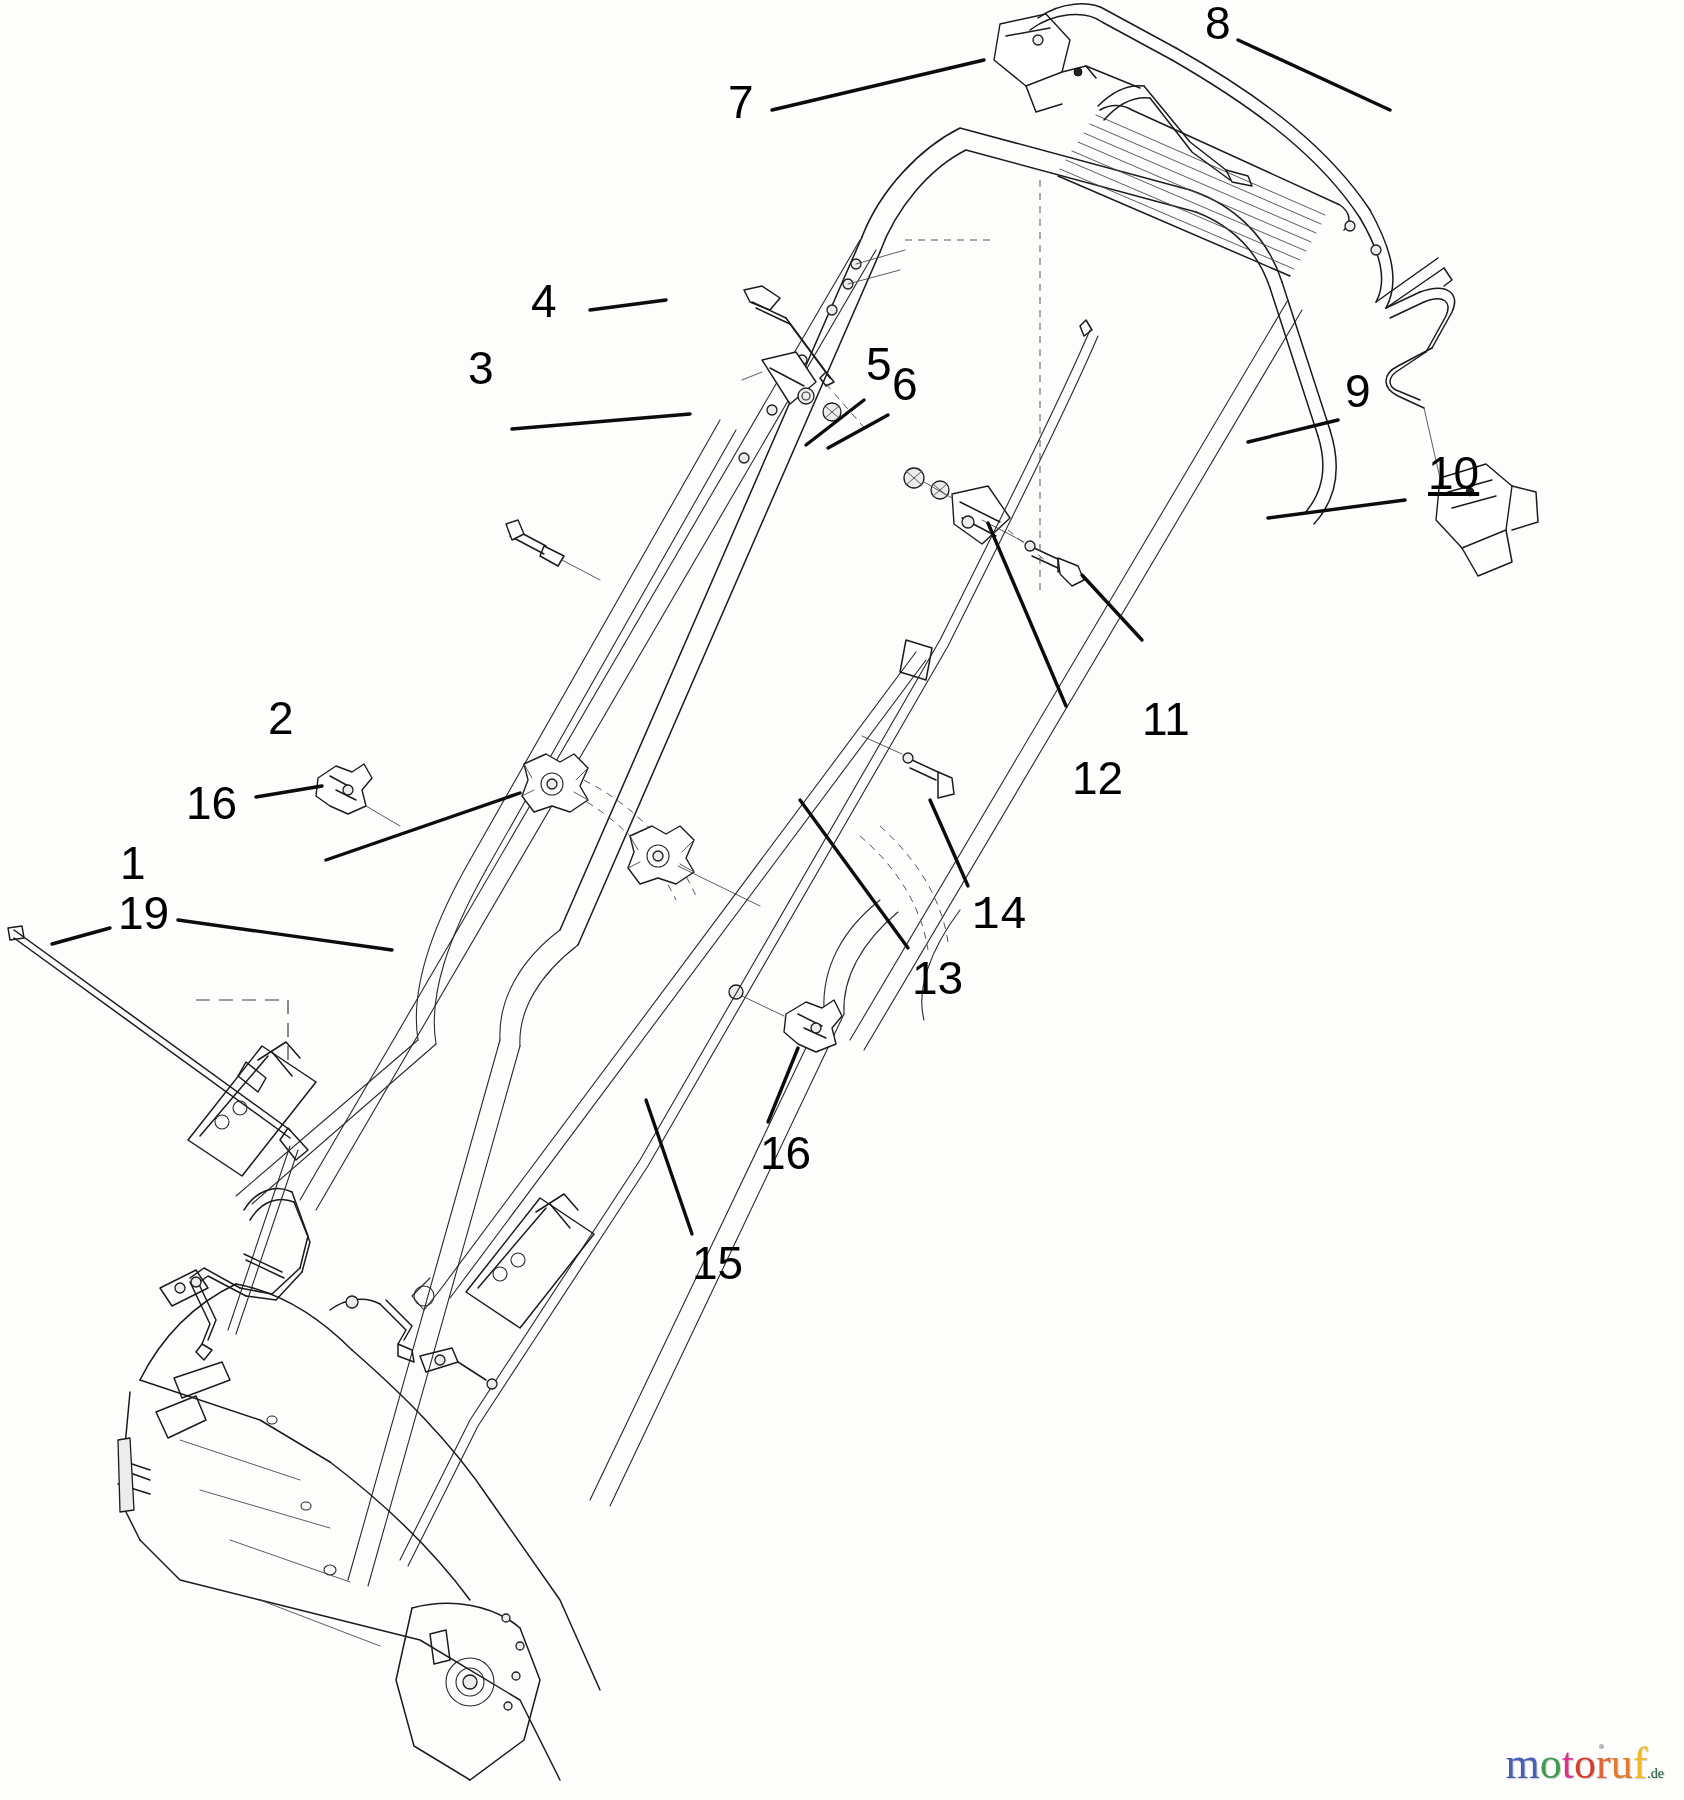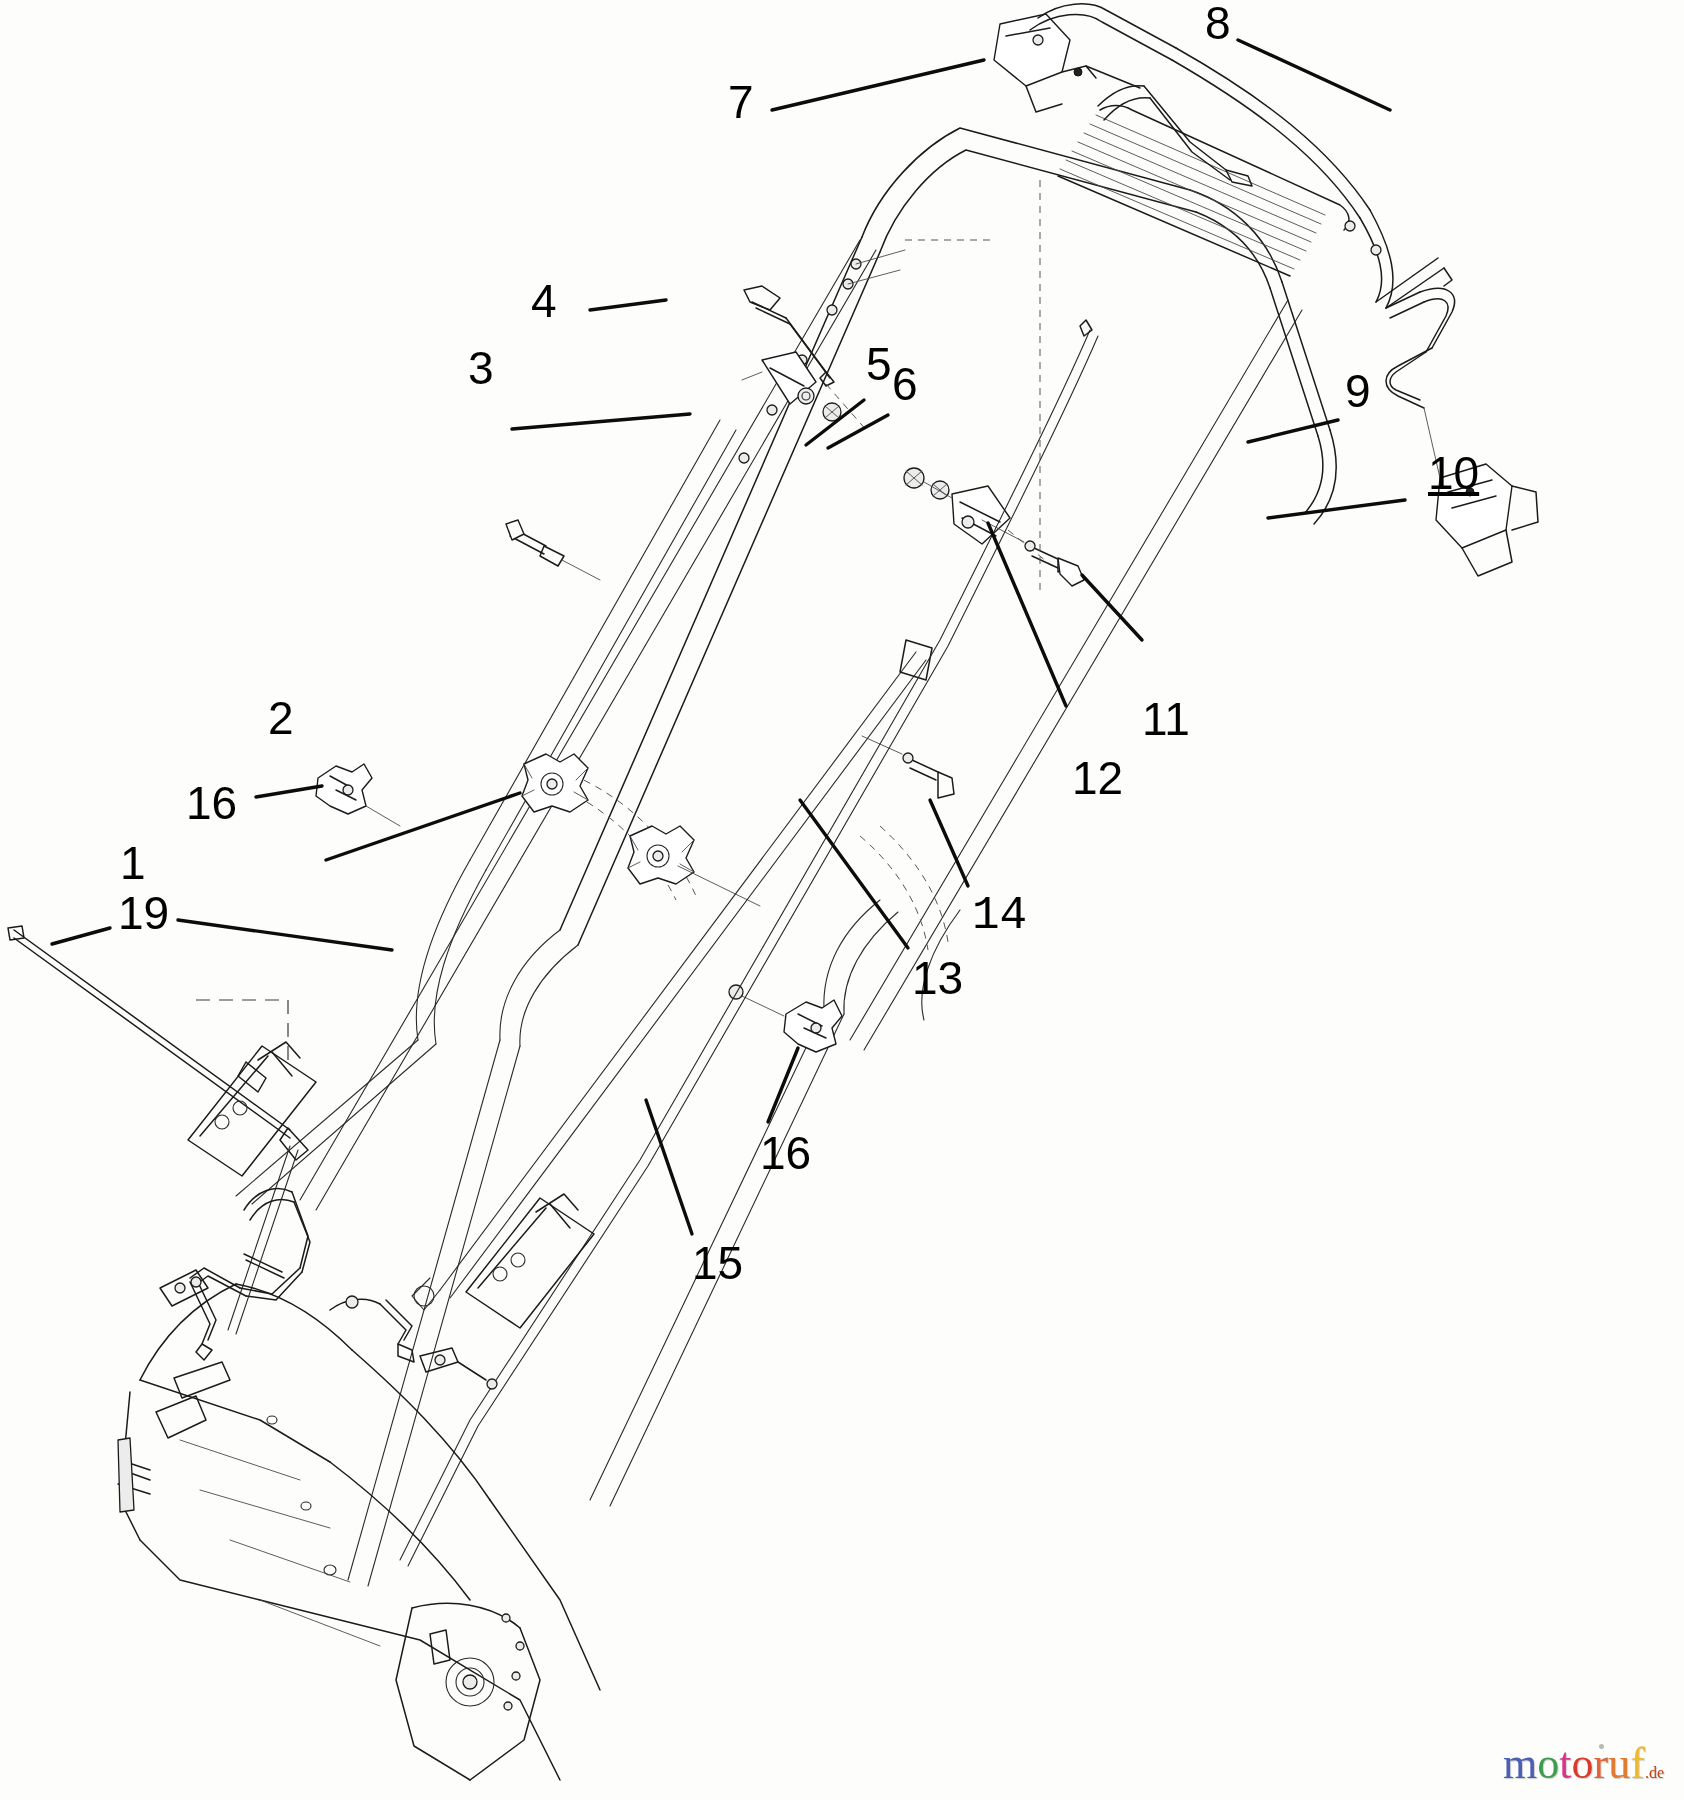--- a/index.html
+++ b/index.html
@@ -40,22 +40,22 @@
     bottom: 14px;
     font-family: "Liberation Serif", serif;
     font-size: 44px;
     letter-spacing: 0px;
     line-height: 1;
     white-space: nowrap;
     text-shadow: 1px 1px 1px rgba(160,160,160,0.55);
   }
   #watermark .ltr { font-weight: 400; }
   #watermark .tld {
-    font-size: 16px;
-    color: #c2410c;
+    font-size: 14px;
+    color: #14532d;
     letter-spacing: 0;
   }
   #watermark .dot-acc {
     position: absolute;
     width: 5px; height: 5px;
     border-radius: 50%;
     background: #b8b8b8;
     right: 60px;
     top: 2px;
   }

